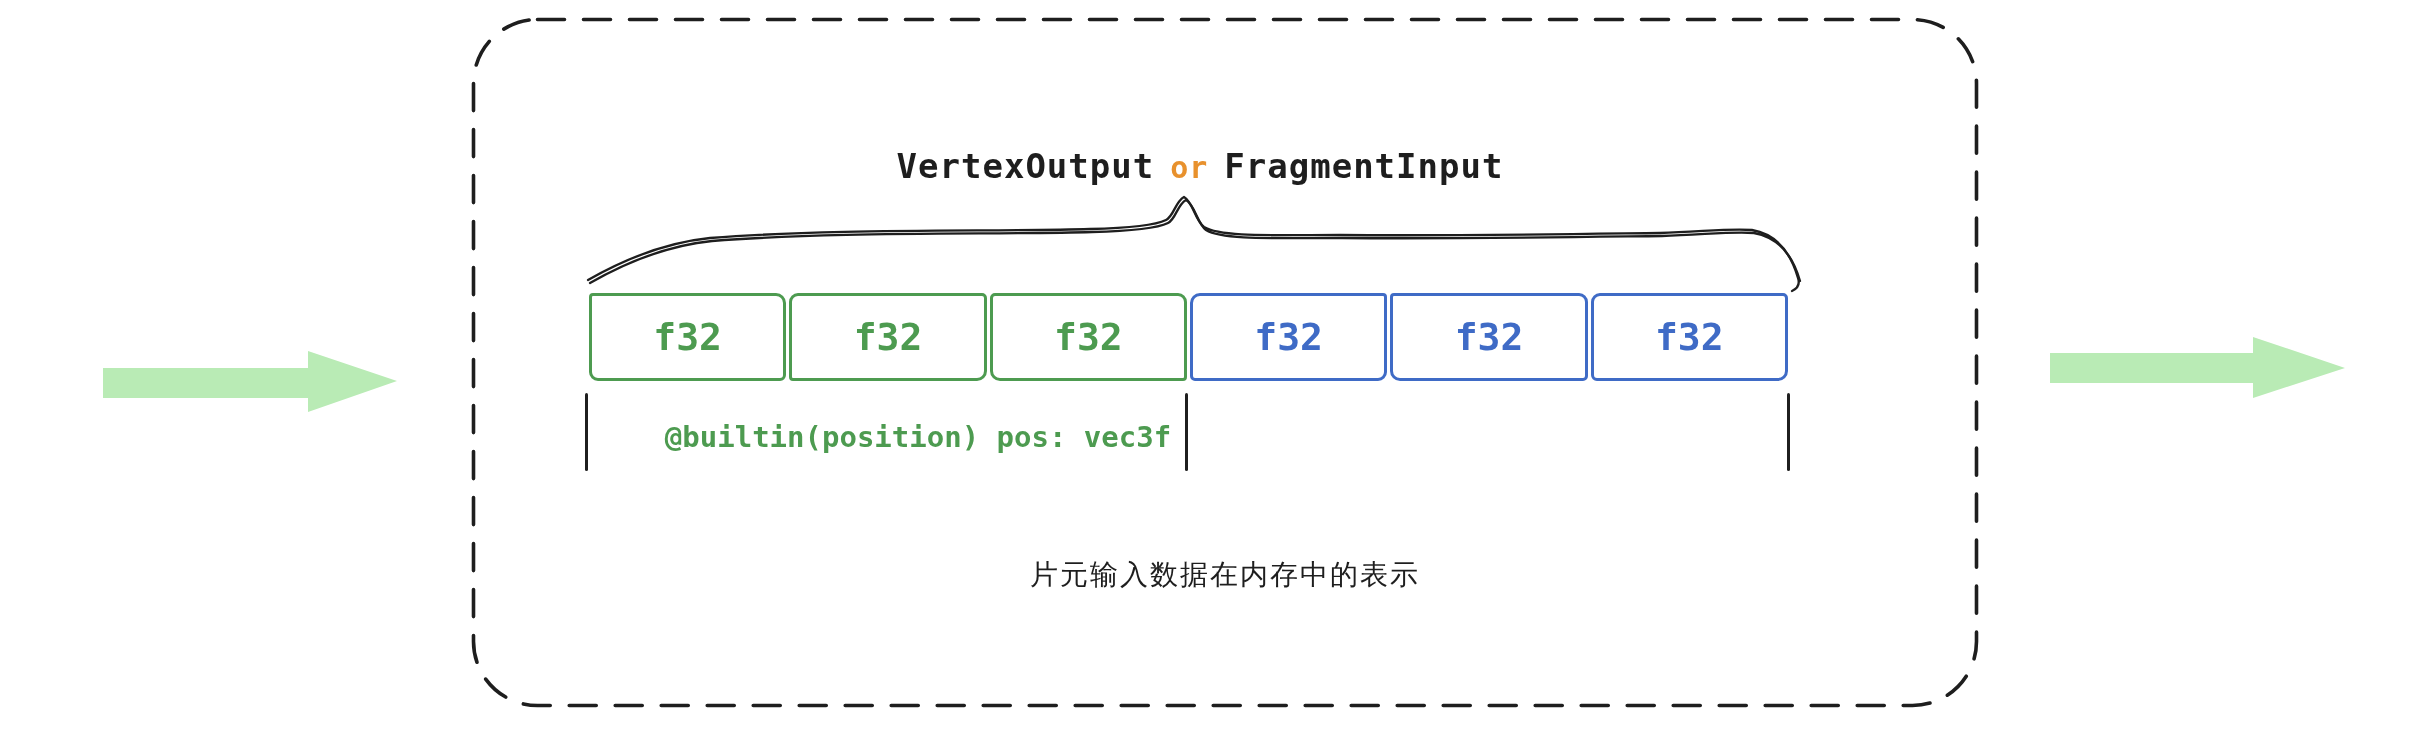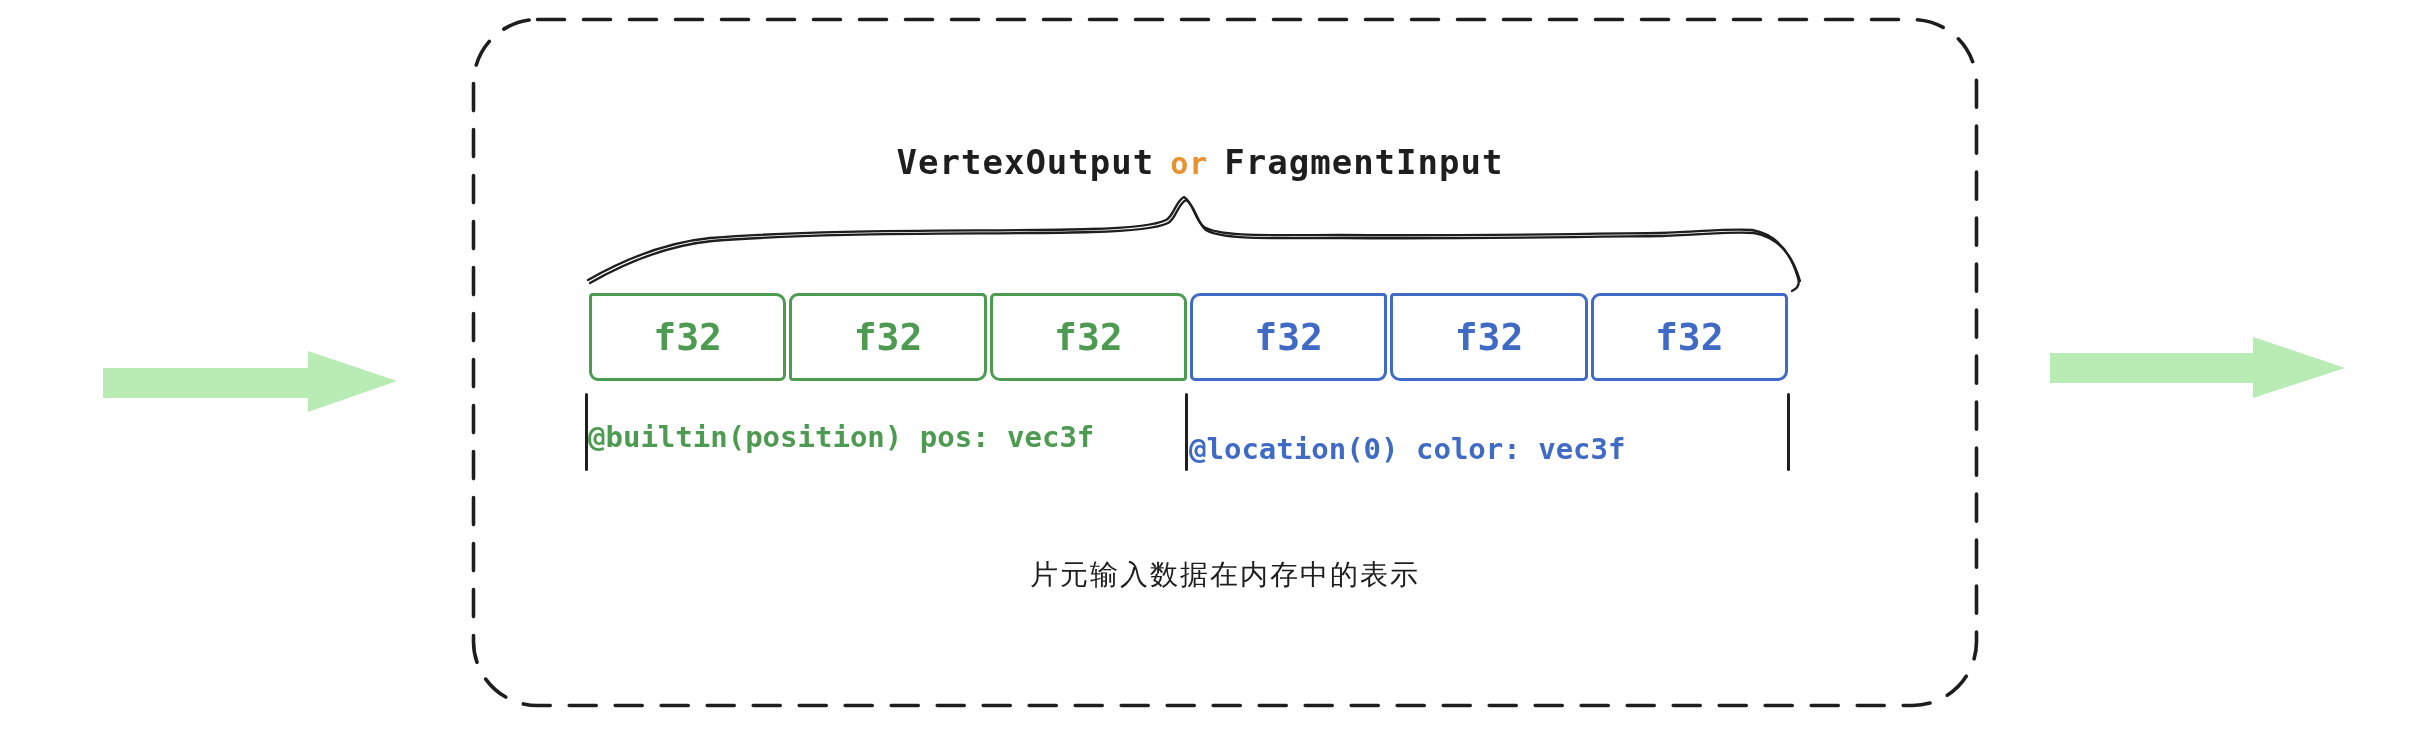--- a/index.html
+++ b/index.html
@@ -8,21 +8,21 @@
   .canvas { position: relative; width: 2428px; height: 730px; background: #ffffff; }
 
   .mono { font-family: "DejaVu Sans Mono", "Liberation Mono", monospace; font-weight: bold; }
 
   
   .dashed-rect-svg { position: absolute; left: 0; top: 0; width: 2428px; height: 730px; }
 
   
   .title { position: absolute; left: 560px; top: 140px; width: 1280px; height: 52px;
            text-align: center; font-size: 34px; color: #1e1e1e; letter-spacing: 1px;
-           line-height: 44px; white-space: nowrap; }
+           line-height: 52px; white-space: nowrap; }
   .title .or { color: #e8912d; margin: 0 16px; font-size: 30px; }
 
   
   .brace-svg { position: absolute; left: 560px; top: 192px; width: 1260px; height: 106px; }
   .brace-svg path { fill: none; stroke: #1e1e1e; stroke-width: 2.3; stroke-linecap: round; }
 
   
   .cells { position: absolute; left: 589px; top: 293px; width: 1199px; height: 88px;
            display: flex; gap: 3px; }
   .cell { flex: 1; display: flex; align-items: center; justify-content: center;
@@ -37,21 +37,21 @@
   .cell:nth-child(6) { border-radius: 9px 5px 10px 6px; }
 
   
   .tick { position: absolute; top: 393px; width: 3px; height: 78px; background: #1f1f1f;
           border-radius: 2px; }
   .tick-1 { left: 585px; }
   .tick-2 { left: 1185px; }
   .tick-3 { left: 1787px; }
 
   
-  .field-label { position: absolute; width: 660px; font-size: 29px;
+  .field-label { position: absolute; width: 660px; text-align: center; font-size: 29px;
                  white-space: nowrap; }
   .field-label.pos { left: 588px; top: 420px; color: #4d9b50; }
   .field-label.col { left: 1189px; top: 432px; color: #3f6bc6; }
 
   
   .caption { position: absolute; left: 473px; top: 556px; width: 1504px; text-align: center;
              font-size: 28px; color: #1e1e1e; letter-spacing: 2px; }
 
   
   .arrow-svg { position: absolute; }
@@ -94,21 +94,20 @@
     <div class="cell col mono">f32</div>
     <div class="cell col mono">f32</div>
     <div class="cell col mono">f32</div>
   </div>
 
   <div class="tick tick-1"></div>
   <div class="tick tick-2"></div>
   <div class="tick tick-3"></div>
 
   <div class="field-label pos mono">@builtin(position) pos: vec3f</div>
-  <div class="field-label col mono">@location(0) color: vec3f</div>
 
   <div class="caption">片元输入数据在内存中的表示</div>
 
   <svg class="arrow-svg arrow-left" viewBox="0 0 296 64" xmlns="http://www.w3.org/2000/svg">
     <polygon points="0,19 205,19 205,2 294,32 205,63 205,49 0,49"></polygon>
   </svg>
   <svg class="arrow-svg arrow-right" viewBox="0 0 296 62" xmlns="http://www.w3.org/2000/svg">
     <polygon points="0,16 203,16 203,0 295,31 203,61 203,46 0,46"></polygon>
   </svg>
 

